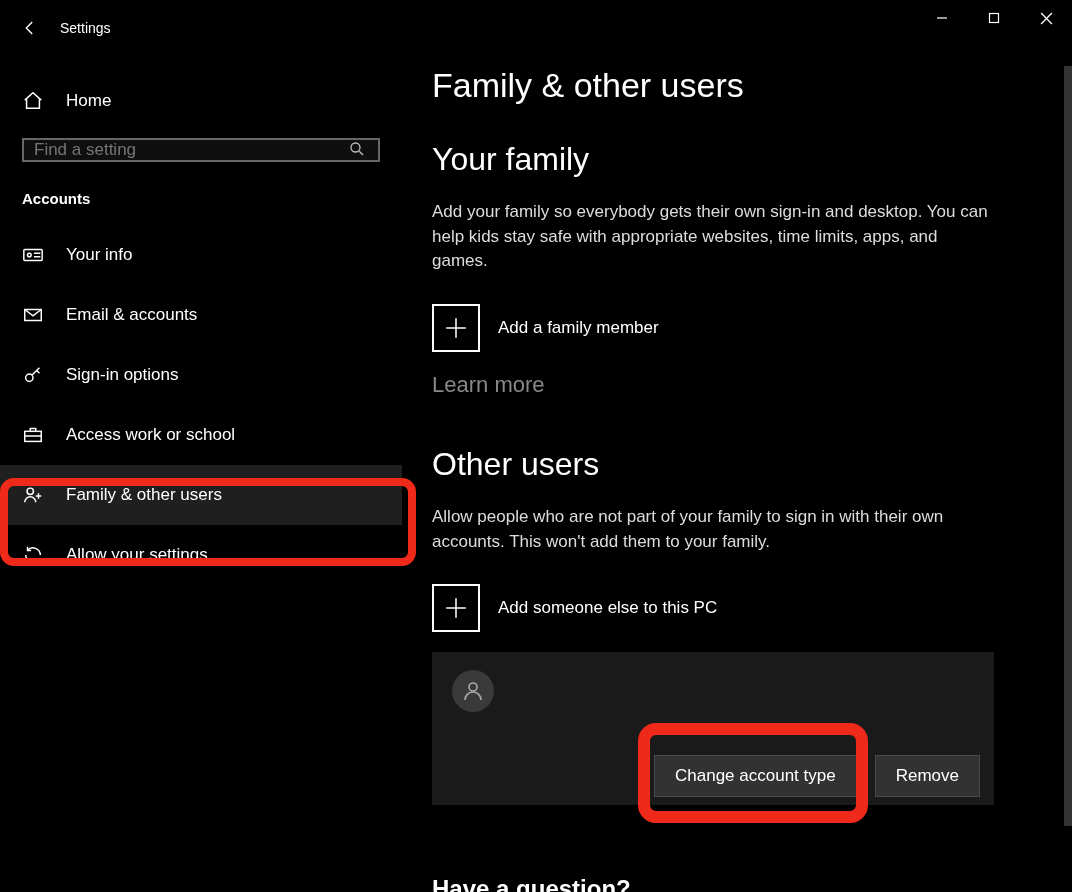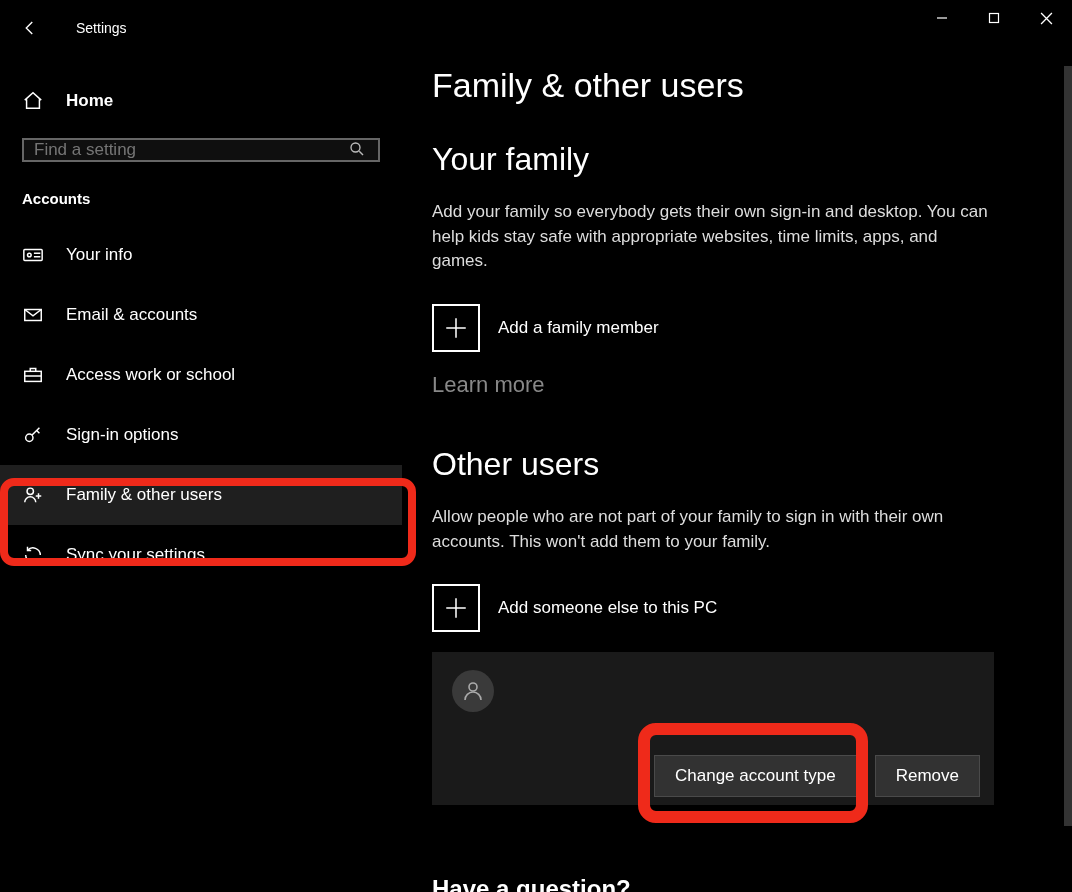--- a/index.html
+++ b/index.html
@@ -15,34 +15,34 @@
 .sidebar {
   width: 402px;
   background: #000;
   display: flex; flex-direction: column;
   padding-top: 8px;
 }
 .sb-header {
   display: flex; align-items: center;
   height: 40px;
   padding-left: 20px;
-  gap: 36px;
+  gap: 20px;
 }
 .sb-header .back { width: 20px; height: 20px; display:flex; align-items:center; justify-content:center; cursor:pointer;}
 .sb-header .title { font-size: 14px; font-weight: 400; }
 
 .home-row {
   display: flex; align-items: center;
   padding: 14px 22px;
   margin-top: 28px;
   gap: 22px;
   cursor: pointer;
 }
 .home-row .icon { width: 22px; height: 22px; display:flex; align-items:center; justify-content:center;}
-.home-row span.label { font-size: 17px; font-weight: bold; }
+.home-row span.label { font-size: 17px; }
 
 .search-box {
   margin: 12px 22px 0 22px;
   height: 24px;
   border: 2px solid #666;
   background: #0f0f0f;
   display: flex; align-items: center;
   padding: 0 10px;
 }
 .search-box input {
@@ -189,54 +189,54 @@
             <rect x="3" y="6" width="18" height="12"></rect>
             <path d="M3 6 L12 13 L21 6"></path>
           </svg>
       </div>
       <span class="label">Email &amp; accounts</span>
     </div>
 
     <div class="nav-item">
       <div class="nicon">
         <svg width="22" height="22" viewBox="0 0 24 24" fill="none" stroke="#fff" stroke-width="1.6">
+            <circle cx="8" cy="15" r="4"></circle>
+            <path d="M11 12 L19 4 M16 7 L19 10"></path>
+          </svg>
+      </div>
+      <span class="label">Sign-in options</span>
+    </div>
+
+    <div class="nav-item">
+      <div class="nicon">
+        <svg width="22" height="22" viewBox="0 0 24 24" fill="none" stroke="#fff" stroke-width="1.6">
             <rect x="3" y="8" width="18" height="11"></rect>
             <path d="M9 8 V5 H15 V8 M3 13 H21"></path>
           </svg>
       </div>
       <span class="label">Access work or school</span>
     </div>
 
-    <div class="nav-item">
-      <div class="nicon">
-        <svg width="22" height="22" viewBox="0 0 24 24" fill="none" stroke="#fff" stroke-width="1.6">
-            <circle cx="8" cy="15" r="4"></circle>
-            <path d="M11 12 L19 4 M16 7 L19 10"></path>
-          </svg>
-      </div>
-      <span class="label">Sign-in options</span>
-    </div>
-
     <div class="nav-item selected">
       <div class="nicon">
         <svg width="22" height="22" viewBox="0 0 24 24" fill="none" stroke="#fff" stroke-width="1.6">
             <circle cx="9" cy="8" r="3.5"></circle>
             <path d="M3 20 a6 6 0 0 1 12 0 M18 10 v6 M15 13 h6"></path>
           </svg>
       </div>
       <span class="label">Family &amp; other users</span>
     </div>
 
     <div class="nav-item">
       <div class="nicon">
         <svg width="22" height="22" viewBox="0 0 24 24" fill="none" stroke="#fff" stroke-width="1.6">
             <path d="M20 12 A8 8 0 0 0 6 7 M4 12 A8 8 0 0 0 18 17 M6 3 V7 H10 M18 21 V17 H14"></path>
           </svg>
       </div>
-      <span class="label">Sync your settings</span>
+      <span class="label">Allow your settings</span>
     </div>
   </div>
 
   <div class="main">
     <div class="titlebar">
       <div class="tb-btn">
         <svg width="12" height="12" viewBox="0 0 12 12" stroke="#fff" stroke-width="1.2">
             <path d="M1 6 H11"></path>
           </svg>
       </div>

